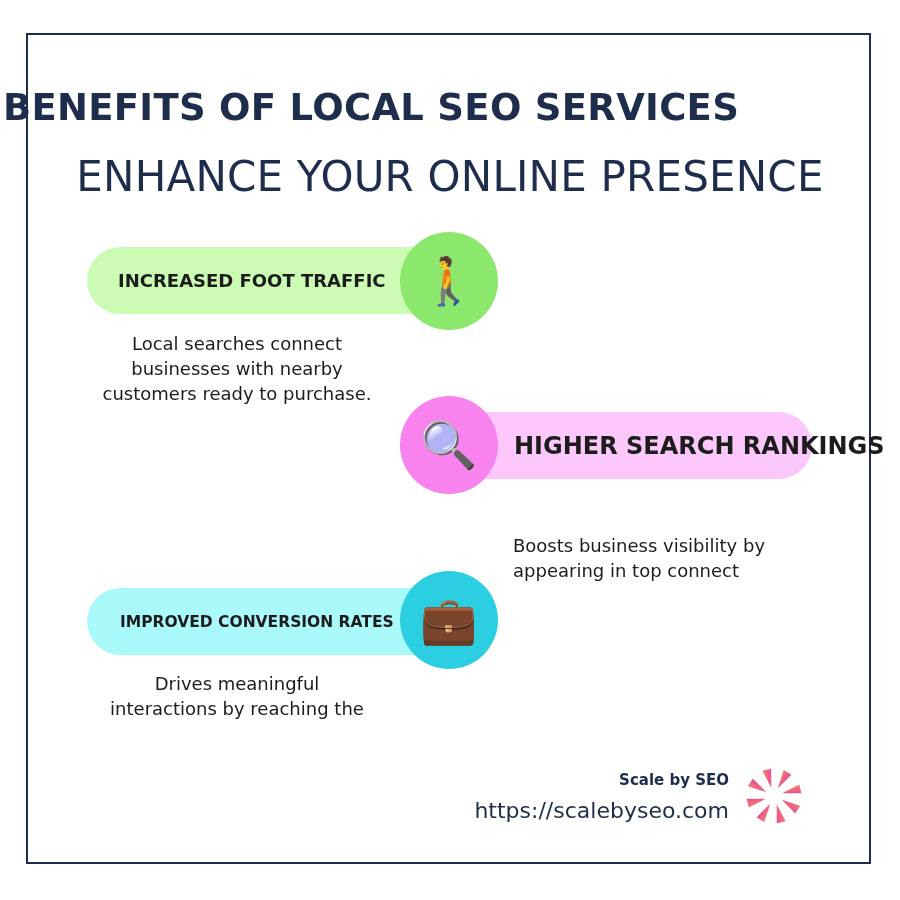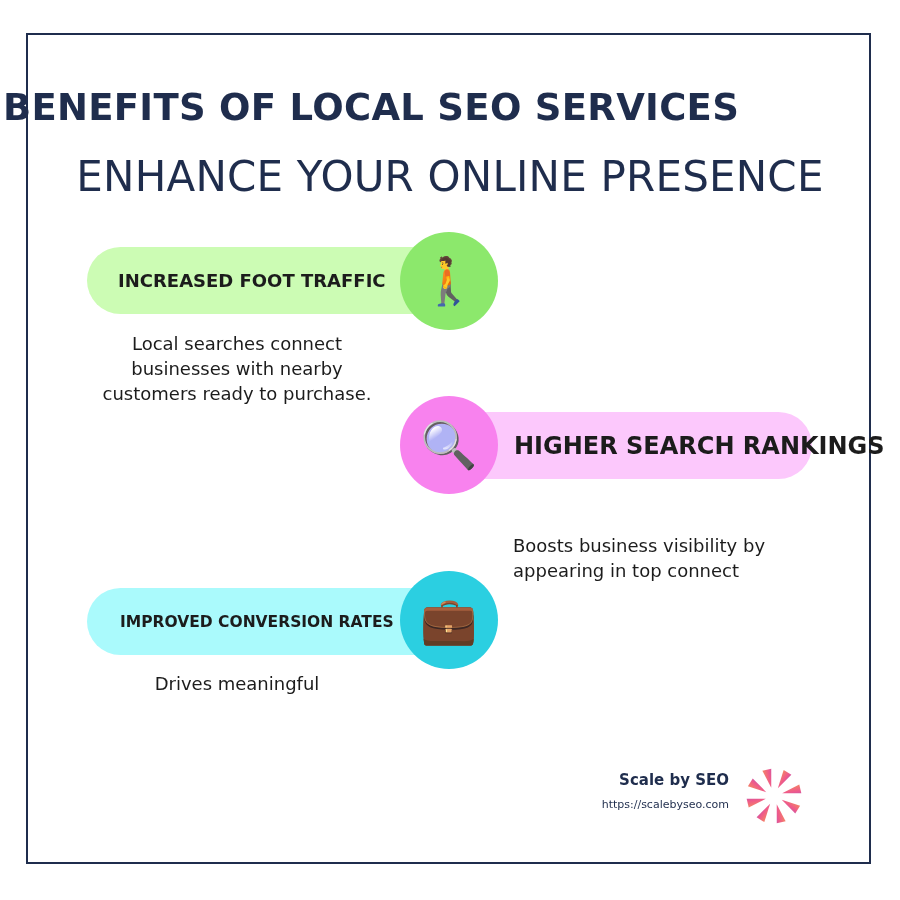--- a/index.html
+++ b/index.html
@@ -30,21 +30,21 @@
     display: flex; align-items: center; justify-content: center; font-size: 46px;
   }
   .desc {
     position: absolute; font-size: 18px; line-height: 25px; color: #1c1c1c;
   }
   .right-align { text-align: center; }
   .brand-name {
     position: absolute; right: 171px; top: 771px; font-size: 15px; font-weight: bold; color: #1f2d4d;
   }
   .brand-url {
-    position: absolute; right: 171px; top: 798px; font-size: 11px; color: #1f2d4d;
+    position: absolute; right: 171px; top: 798px; font-size: 22px; color: #1f2d4d;
   }
   .logo { position: absolute; left: 745px; top: 767px; width: 58px; height: 58px; }
 </style>
 </head>
 <body>
 
 <div class="frame"></div>
 
 <div class="title">BENEFITS OF LOCAL SEO SERVICES</div>
 <div class="subtitle">ENHANCE YOUR ONLINE PRESENCE</div>
@@ -73,20 +73,21 @@
 </div>
 
 <div class="pill" style="left:87px; top:588px; width:380px; background:#aafafc; padding-left:33px;">
   <span class="pill-label" style="font-size:15.5px;">IMPROVED CONVERSION RATES</span>
 </div>
 <div class="circle" style="left:400px; top:571px; background:#2bcfe1;">
   <span>💼</span>
 </div>
 <div class="desc right-align" style="right:513px; top:671px; width:300px;">
   <div>Drives meaningful</div>
+  <div>interactions by reaching the</div>
 </div>
 
 <div class="brand-name">Scale by SEO</div>
 <div class="brand-url">https://scalebyseo.com</div>
 
 <svg class="logo" viewBox="-30 -30 60 60">
   <defs>
     <linearGradient id="lg" x1="0" y1="0" x2="1" y2="1">
       <stop offset="0" stop-color="#f7a24a"></stop>
       <stop offset="0.5" stop-color="#ef5a8a"></stop>

